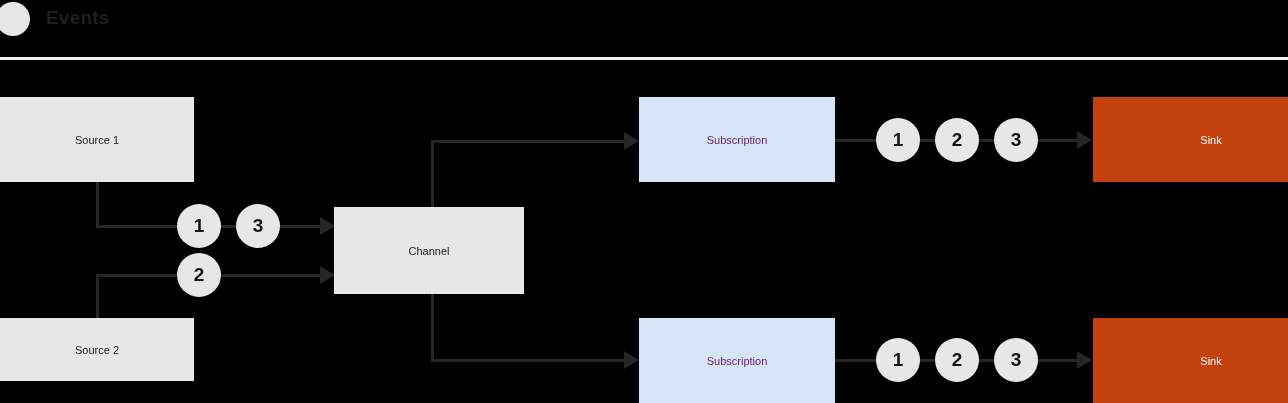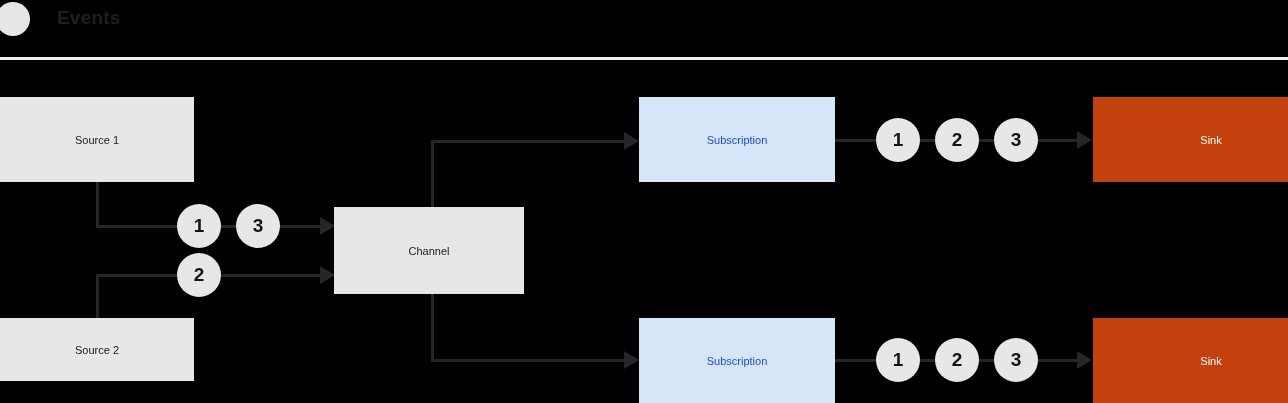--- a/index.html
+++ b/index.html
@@ -21,21 +21,21 @@
     position: absolute;
     left: -4px;
     top: 2px;
     width: 34px;
     height: 34px;
     border-radius: 50%;
     background: #e6e6e6;
   }
   .legend-label {
     position: absolute;
-    left: 57px;
+    left: 46px;
     top: 4px;
     font-size: 19px;
     font-weight: 700;
     color: #1f1f1f;
     letter-spacing: 0.2px;
     line-height: 28px;
     white-space: nowrap;
   }
   .divider {
     position: absolute;
@@ -51,21 +51,21 @@
     position: absolute;
     box-sizing: border-box;
     display: flex;
     align-items: center;
     justify-content: center;
     font-size: 11px;
     line-height: 22px;
     white-space: nowrap;
   }
   .node-gray  { background: #e7e7e7; color: #1a1a1a; }
-  .node-blue  { background: #d6e5f7; color: #1d4ed8; }
+  .node-blue  { background: #d6e5f7; color: #701a75; }
   .node-sink  { background: #c2410c; color: #ffffff; padding-left: 41px; }
 
   
   .seg {
     position: absolute;
     background: #262626;
   }
   .seg-h { height: 3px; }
   .seg-v { width: 3px; }
 

